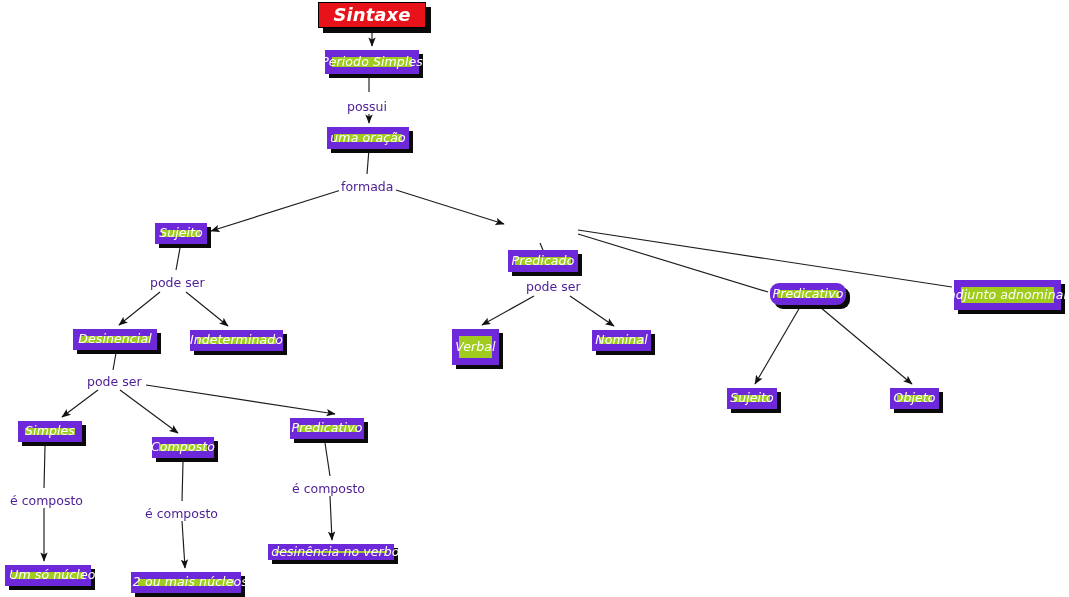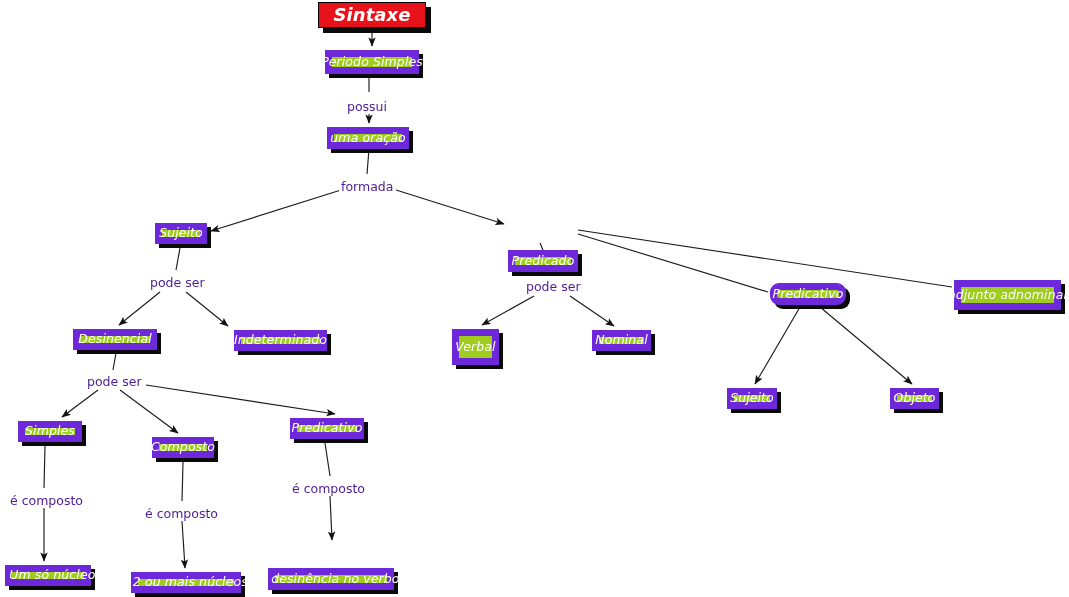--- a/index.html
+++ b/index.html
@@ -99,33 +99,33 @@
       </g>
   </svg>
 
   <div id="nodes">
       <div class="node root" style="left: 318px; top: 2px; width: 108px; height: 26px;">Sintaxe</div>
       <div class="node" style="left: 325px; top: 50px; width: 94px; height: 24px;">Periodo Simples</div>
       <div class="node" style="left: 327px; top: 127px; width: 82px; height: 22px;">uma oração</div>
       <div class="node" style="left: 155px; top: 223px; width: 52px; height: 21px;">Sujeito</div>
       <div class="node" style="left: 508px; top: 218px; width: 70px; height: 22px; margin-top: 32px;">Predicado</div>
       <div class="node" style="left: 73px; top: 329px; width: 84px; height: 21px;">Desinencial</div>
-      <div class="node" style="left: 190px; top: 330px; width: 93px; height: 21px; margin-left: 44px;">Indeterminado</div>
+      <div class="node" style="left: 190px; top: 330px; width: 93px; height: 21px;">Indeterminado</div>
       <div class="node" style="left: 452px; top: 329px; width: 47px; height: 36px;">Verbal</div>
       <div class="node" style="left: 592px; top: 330px; width: 59px; height: 21px; text-align: right;">Nominal</div>
       <div class="node" style="left: 770px; top: 283px; width: 76px; height: 22px; border-radius: 9px;">Predicativo</div>
       <div class="node" style="left: 954px; top: 280px; width: 107px; height: 30px;">adjunto adnominal</div>
       <div class="node" style="left: 727px; top: 388px; width: 50px; height: 21px;">Sujeito</div>
       <div class="node" style="left: 890px; top: 388px; width: 49px; height: 21px;">Objeto</div>
       <div class="node" style="left: 18px; top: 421px; width: 64px; height: 21px;">Simples</div>
       <div class="node" style="left: 152px; top: 437px; width: 62px; height: 21px;">Composto</div>
       <div class="node" style="left: 290px; top: 418px; width: 74px; height: 21px;">Predicativo</div>
       <div class="node" style="left: 5px; top: 565px; width: 86px; height: 21px;">- Um só núcleo</div>
       <div class="node" style="left: 131px; top: 572px; width: 110px; height: 21px; text-align: right;">- 2 ou mais núcleos</div>
-      <div class="node" style="left: 268px; top: 544px; width: 126px; height: 22px; margin-top: 24px;">- desinência no verbo</div>
+      <div class="node" style="left: 268px; top: 544px; width: 126px; height: 16px;">- desinência no verbo</div>
     </div>
   <div id="labels">
       <div class="edge-label" style="left: 345px; top: 100px;">possui</div>
       <div class="edge-label" style="left: 339px; top: 180px;">formada</div>
       <div class="edge-label" style="left: 148px; top: 276px;">pode ser</div>
       <div class="edge-label" style="left: 524px; top: 280px;">pode ser</div>
       <div class="edge-label" style="left: 85px; top: 375px;">pode ser</div>
       <div class="edge-label" style="left: 8px; top: 494px;">é composto</div>
       <div class="edge-label" style="left: 143px; top: 507px;">é composto</div>
       <div class="edge-label" style="left: 290px; top: 482px;">é composto</div>

